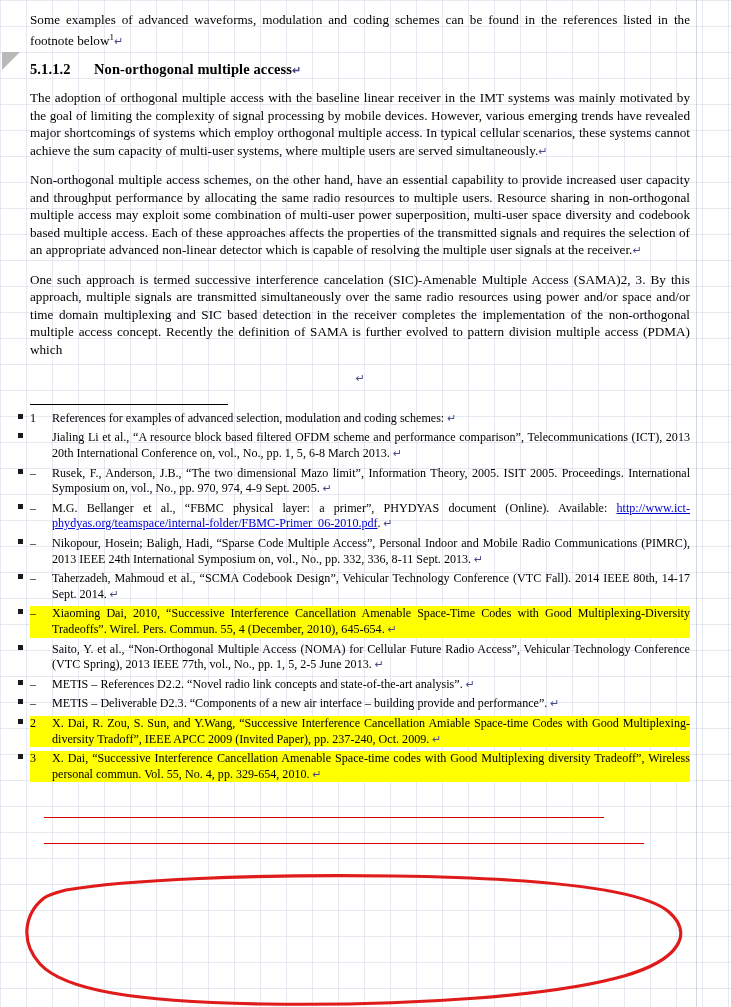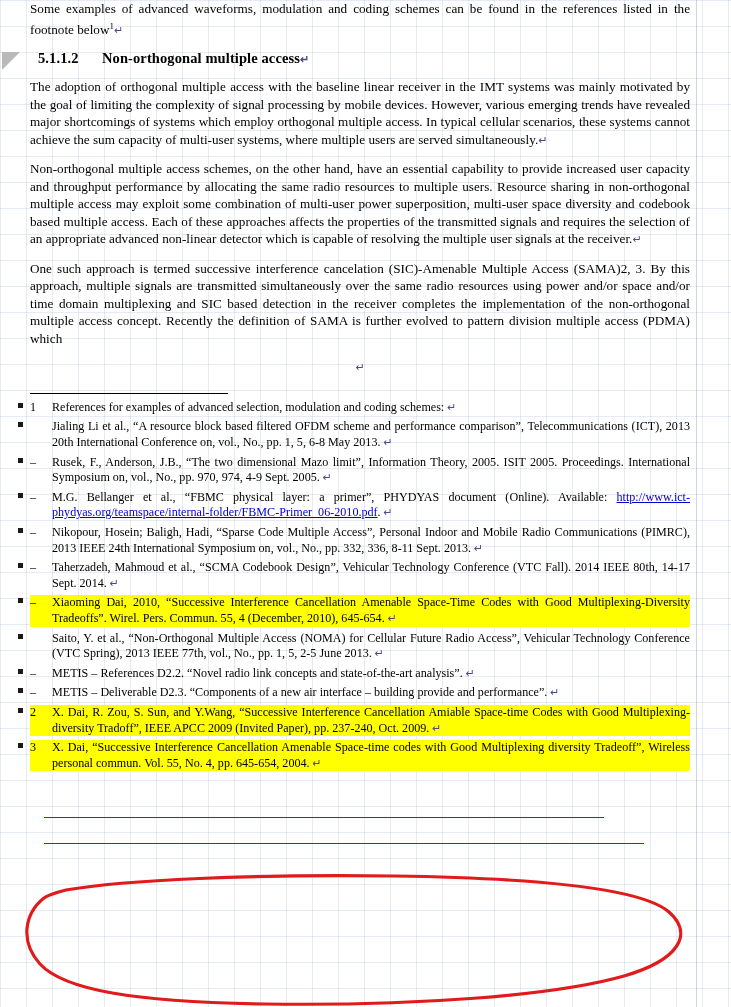--- a/index.html
+++ b/index.html
@@ -18,31 +18,31 @@
       repeating-linear-gradient(to right, rgba(120,140,180,0.18) 0 1px, transparent 1px 26px),
       repeating-linear-gradient(to bottom, rgba(120,140,180,0.18) 0 1px, transparent 1px 26px);
     pointer-events:none;
   }
   .content{
     position:absolute;
     left:30px; top:0; width:660px;
     z-index:2;
   }
   p{
-    margin:0 0 11px 0;
+    margin:11px 0 11px 0;
     font-size:13.2px;
     line-height:17.5px;
     text-align:justify;
     text-justify:inter-word;
   }
   .pilcrow{color:#4a4a8a;font-size:11px;}
   h3.heading{
     font-size:14.5px;
     font-weight:bold;
-    margin:6px 0 11px 8px;
+    margin:6px 0 11px 0;
     letter-spacing:0.1px;
   }
   h3.heading .num{display:inline-block;width:64px;}
   .footnote-sep{
     border:0;border-top:1px solid #000;
     width:198px;margin:16px 0 6px 0;
   }
   .fn{
     position:relative;
     font-size:12.1px;
@@ -101,31 +101,31 @@
   <p><span>The adoption of orthogonal multiple access with the baseline linear receiver in the IMT systems was mainly motivated by the goal of limiting the complexity of signal processing by mobile devices. However, various emerging trends have revealed major shortcomings of systems which employ orthogonal multiple access. In typical cellular scenarios, these systems cannot achieve the sum capacity of multi-user systems, where multiple users are served simultaneously.</span><span class="pilcrow">↵</span></p>
   <p><span>Non-orthogonal multiple access schemes, on the other hand, have an essential capability to provide increased user capacity and throughput performance by allocating the same radio resources to multiple users. Resource sharing in non-orthogonal multiple access may exploit some combination of multi-user power superposition, multi-user space diversity and codebook based multiple access. Each of these approaches affects the properties of the transmitted signals and requires the selection of an appropriate advanced non-linear detector which is capable of resolving the multiple user signals at the receiver.</span><span class="pilcrow">↵</span></p>
   <p><span>One such approach is termed successive interference cancelation (SIC)-Amenable Multiple Access (SAMA)2, 3. By this approach, multiple signals are transmitted simultaneously over the same radio resources using power and/or space and/or time domain multiplexing and SIC based detection in the receiver completes the implementation of the non-orthogonal multiple access concept. Recently the definition of SAMA is further evolved to pattern division multiple access (PDMA) which</span></p>
 
   <p style="text-align:center;margin:6px 0 0 0;"><span class="pilcrow">↵</span></p>
 
   <hr class="footnote-sep">
 
   <div id="footnote-list">
       <div class="fn"><span class="sq"></span><span class="marker">1</span><span>References for examples of advanced selection, modulation and coding schemes:</span><span class="pilcrow"> ↵</span></div>
-      <div class="fn"><span class="sq"></span><span class="marker"></span><span>Jialing Li et al., “A resource block based filtered OFDM scheme and performance comparison”, Telecommunications (ICT), 2013 20th International Conference on, vol., No., pp. 1, 5, 6-8 May 2013.</span><span class="pilcrow"> ↵</span></div>
+      <div class="fn"><span class="sq"></span><span class="marker"></span><span>Jialing Li et al., “A resource block based filtered OFDM scheme and performance comparison”, Telecommunications (ICT), 2013 20th International Conference on, vol., No., pp. 1, 5, 6-8 March 2013.</span><span class="pilcrow"> ↵</span></div>
       <div class="fn"><span class="sq"></span><span class="marker">–</span><span>Rusek, F., Anderson, J.B., “The two dimensional Mazo limit”, Information Theory, 2005. ISIT 2005. Proceedings. International Symposium on, vol., No., pp. 970, 974, 4-9 Sept. 2005.</span><span class="pilcrow"> ↵</span></div>
       <div class="fn"><span class="sq"></span><span class="marker">–</span><span>M.G. Bellanger et al., “FBMC physical layer: a primer”, PHYDYAS document (Online). Available: </span><a class="link" href="#">http://www.ict-phydyas.org/teamspace/internal-folder/FBMC-Primer_06-2010.pdf</a><span>.</span><span class="pilcrow"> ↵</span></div>
       <div class="fn"><span class="sq"></span><span class="marker">–</span><span>Nikopour, Hosein; Baligh, Hadi, “Sparse Code Multiple Access”, Personal Indoor and Mobile Radio Communications (PIMRC), 2013 IEEE 24th International Symposium on, vol., No., pp. 332, 336, 8-11 Sept. 2013.</span><span class="pilcrow"> ↵</span></div>
       <div class="fn"><span class="sq"></span><span class="marker">–</span><span>Taherzadeh, Mahmoud et al., “SCMA Codebook Design”, Vehicular Technology Conference (VTC Fall). 2014 IEEE 80th, 14-17 Sept. 2014.</span><span class="pilcrow"> ↵</span></div>
       <div class="fn hl"><span class="sq"></span><span class="marker">–</span><span>Xiaoming Dai, 2010, “Successive Interference Cancellation Amenable Space-Time Codes with Good Multiplexing-Diversity Tradeoffs”. Wirel. Pers. Commun. 55, 4 (December, 2010), 645-654.</span><span class="pilcrow"> ↵</span></div>
       <div class="fn"><span class="sq"></span><span class="marker"></span><span>Saito, Y. et al., “Non-Orthogonal Multiple Access (NOMA) for Cellular Future Radio Access”, Vehicular Technology Conference (VTC Spring), 2013 IEEE 77th, vol., No., pp. 1, 5, 2-5 June 2013.</span><span class="pilcrow"> ↵</span></div>
       <div class="fn"><span class="sq"></span><span class="marker">–</span><span>METIS – References D2.2. “Novel radio link concepts and state-of-the-art analysis”.</span><span class="pilcrow"> ↵</span></div>
       <div class="fn"><span class="sq"></span><span class="marker">–</span><span>METIS – Deliverable D2.3. “Components of a new air interface – building provide and performance”.</span><span class="pilcrow"> ↵</span></div>
       <div class="fn hl"><span class="sq"></span><span class="marker">2</span><span>X. Dai, R. Zou, S. Sun, and Y.Wang, “Successive Interference Cancellation Amiable Space-time Codes with Good Multiplexing-diversity Tradoff”, IEEE APCC 2009 (Invited Paper), pp. 237-240, Oct. 2009.</span><span class="pilcrow"> ↵</span></div>
-      <div class="fn hl"><span class="sq"></span><span class="marker">3</span><span>X. Dai, “Successive Interference Cancellation Amenable Space-time codes with Good Multiplexing diversity Tradeoff”, Wireless personal commun. Vol. 55, No. 4, pp. 645-654, 2004.</span><span class="pilcrow"> ↵</span></div>
+      <div class="fn hl"><span class="sq"></span><span class="marker">3</span><span>X. Dai, “Successive Interference Cancellation Amenable Space-time codes with Good Multiplexing diversity Tradeoff”, Wireless personal commun. Vol. 55, No. 4, pp. 329-654, 2010.</span><span class="pilcrow"> ↵</span></div>
     </div>
 
 </div>
 
 <svg class="annot" viewBox="0 0 700 150" xmlns="http://www.w3.org/2000/svg">
   <path d="M 30 42 C 10 58, 6 86, 26 108 C 50 134, 120 146, 250 148 C 400 150, 540 140, 610 120 C 665 104, 680 78, 655 56 C 628 32, 520 22, 380 20 C 240 18, 110 24, 52 34 C 44 36, 36 38, 30 42 Z" fill="none" stroke="#e01b1b" stroke-width="3.2" stroke-linecap="round"></path>
 </svg>
 
 <div class="strike" style="left:44px;top:817px;width:560px;"></div>
 <div class="strike" style="left:44px;top:843px;width:600px;"></div>

